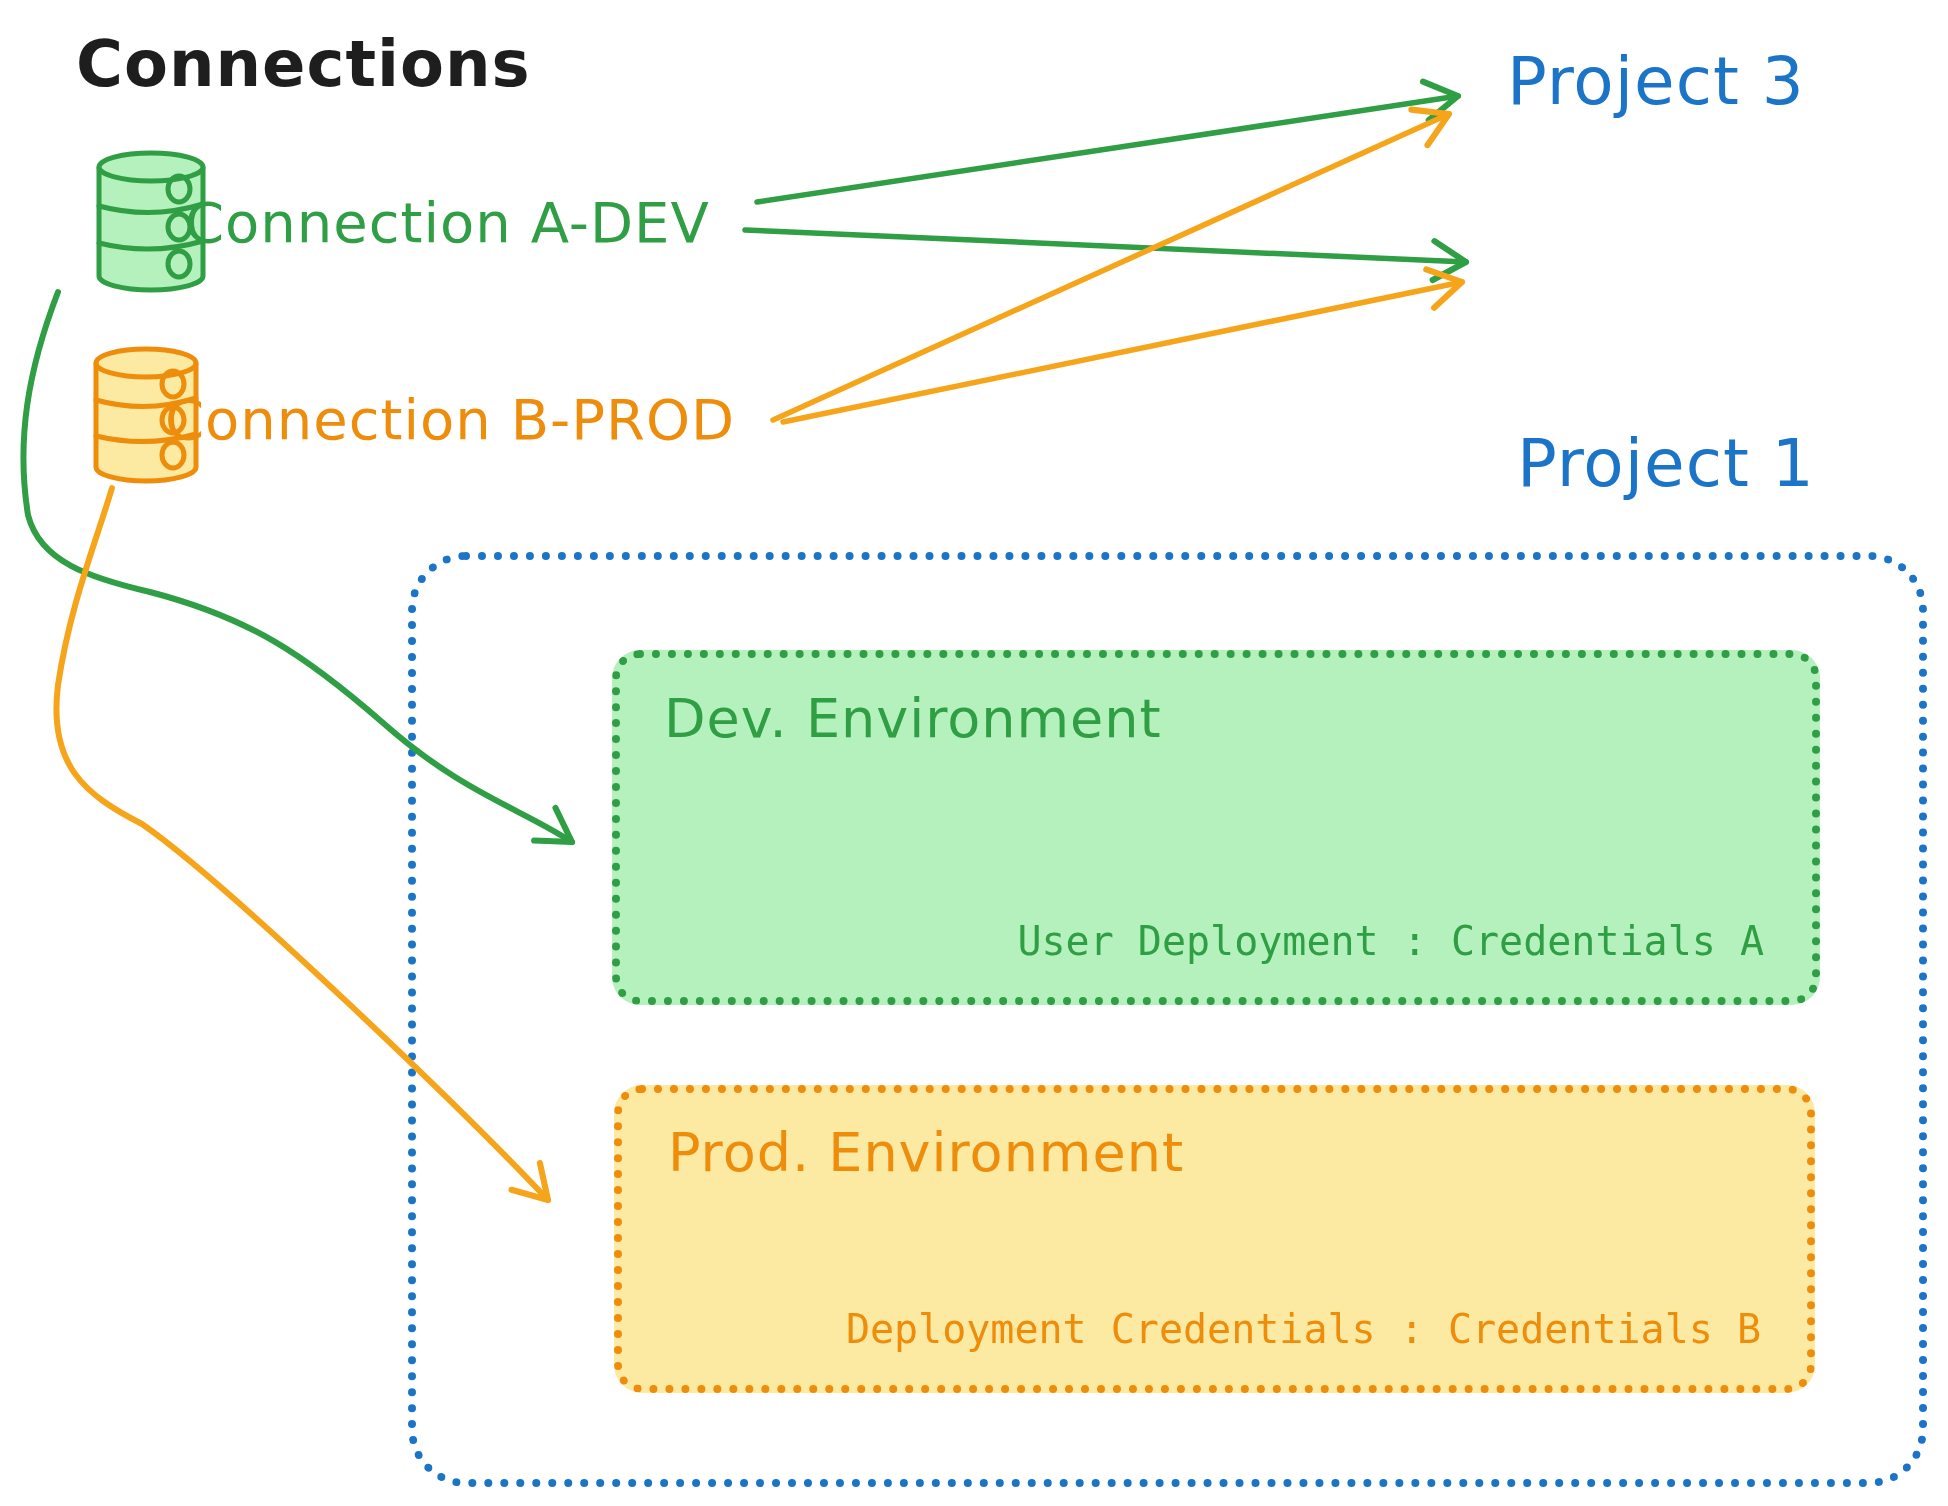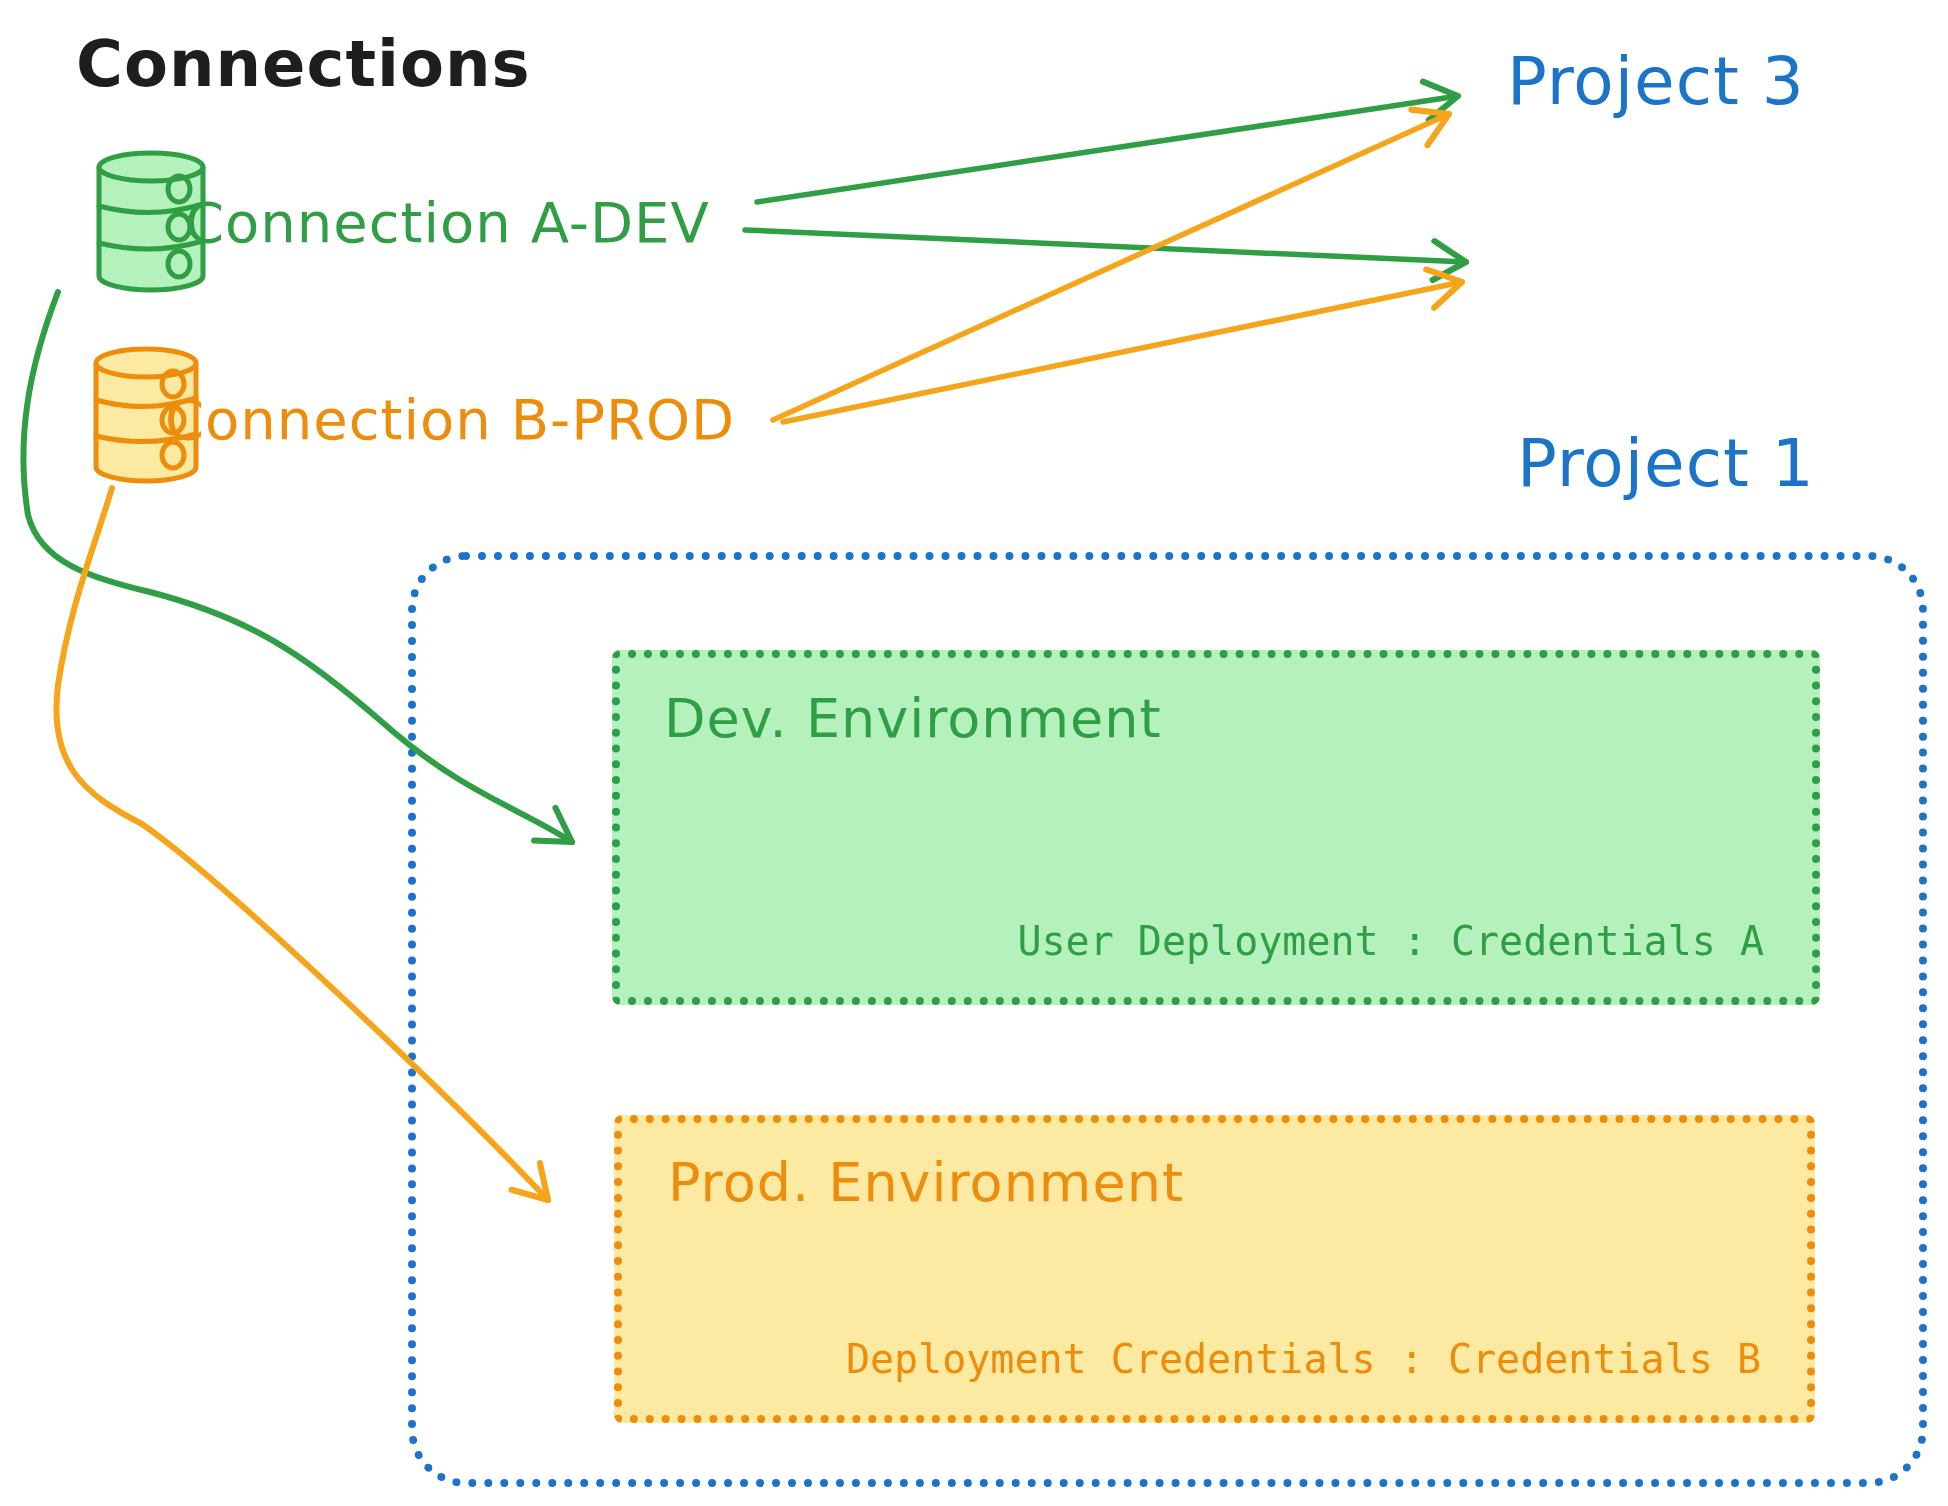--- a/index.html
+++ b/index.html
@@ -14,27 +14,27 @@
   #conn-a-label{left:185px;top:182px;color:#2f9e44;}
   #conn-b-label{left:165px;top:379px;color:#ee8c0c;}
   .project-label{font-size:66px;color:#1c74c8;letter-spacing:1px;}
   #project-3{left:1507px;top:35px;}
   #project-2{left:1509px;top:212px;}
   #project-1{left:1517px;top:417px;}
   #project1-box{
     left:408px;top:552px;width:1519px;height:935px;box-sizing:border-box;
     border:8px dotted #1c74c8;border-radius:58px;background:transparent;
   }
-  .env-box{box-sizing:border-box;border-radius:8px;}
+  .env-box{box-sizing:border-box;border-radius:28px;}
   #dev-env-box{
     left:612px;top:650px;width:1208px;height:355px;
     background:#b4f1bc;border:8px dotted #2f9e44;
   }
   #prod-env-box{
-    left:614px;top:1115px;width:1201px;height:308px;
+    left:614px;top:1085px;width:1201px;height:308px;
     background:#fdeaa2;border:8px dotted #ee8c0c;
   }
   .env-title{position:absolute;font-size:54px;letter-spacing:1px;white-space:nowrap;line-height:1;}
   #dev-env-title{left:44px;top:34px;color:#2f9e44;}
   #prod-env-title{left:46px;top:33px;color:#ee8c0c;}
   .cred-line{
     position:absolute;font-family:"DejaVu Sans Mono", monospace;font-size:40px;
     white-space:nowrap;line-height:1;
   }
   #dev-cred{right:48px;bottom:36px;color:#2f9e44;}

